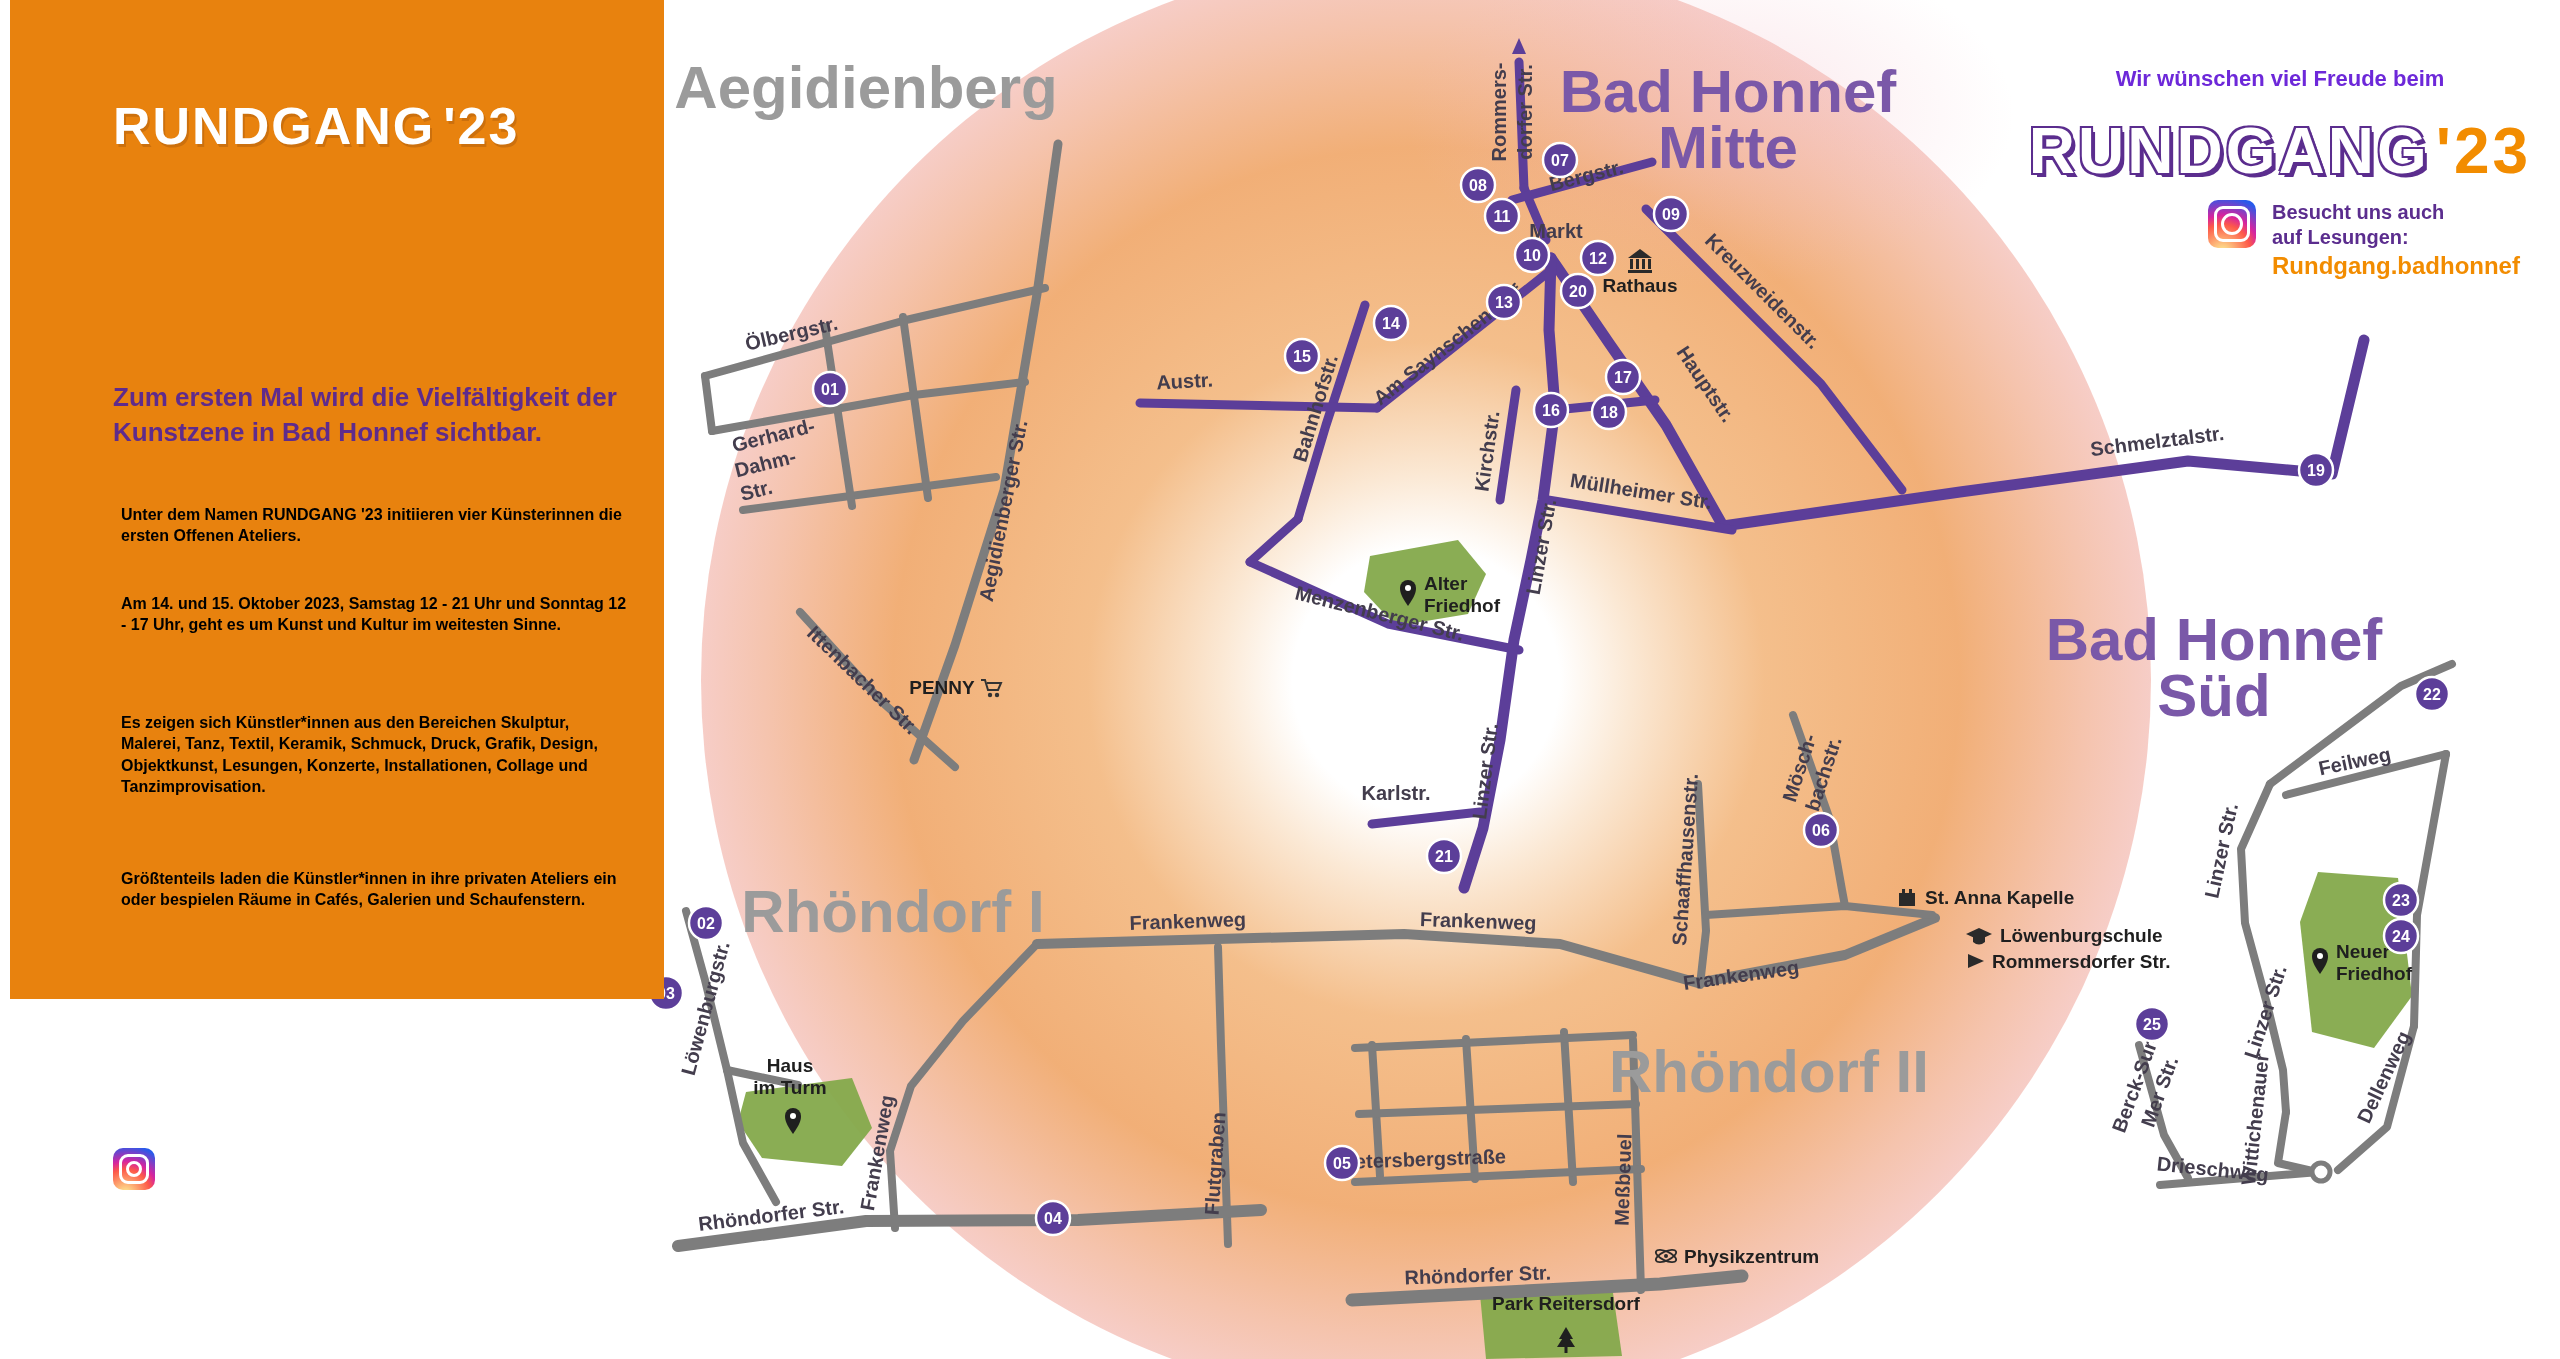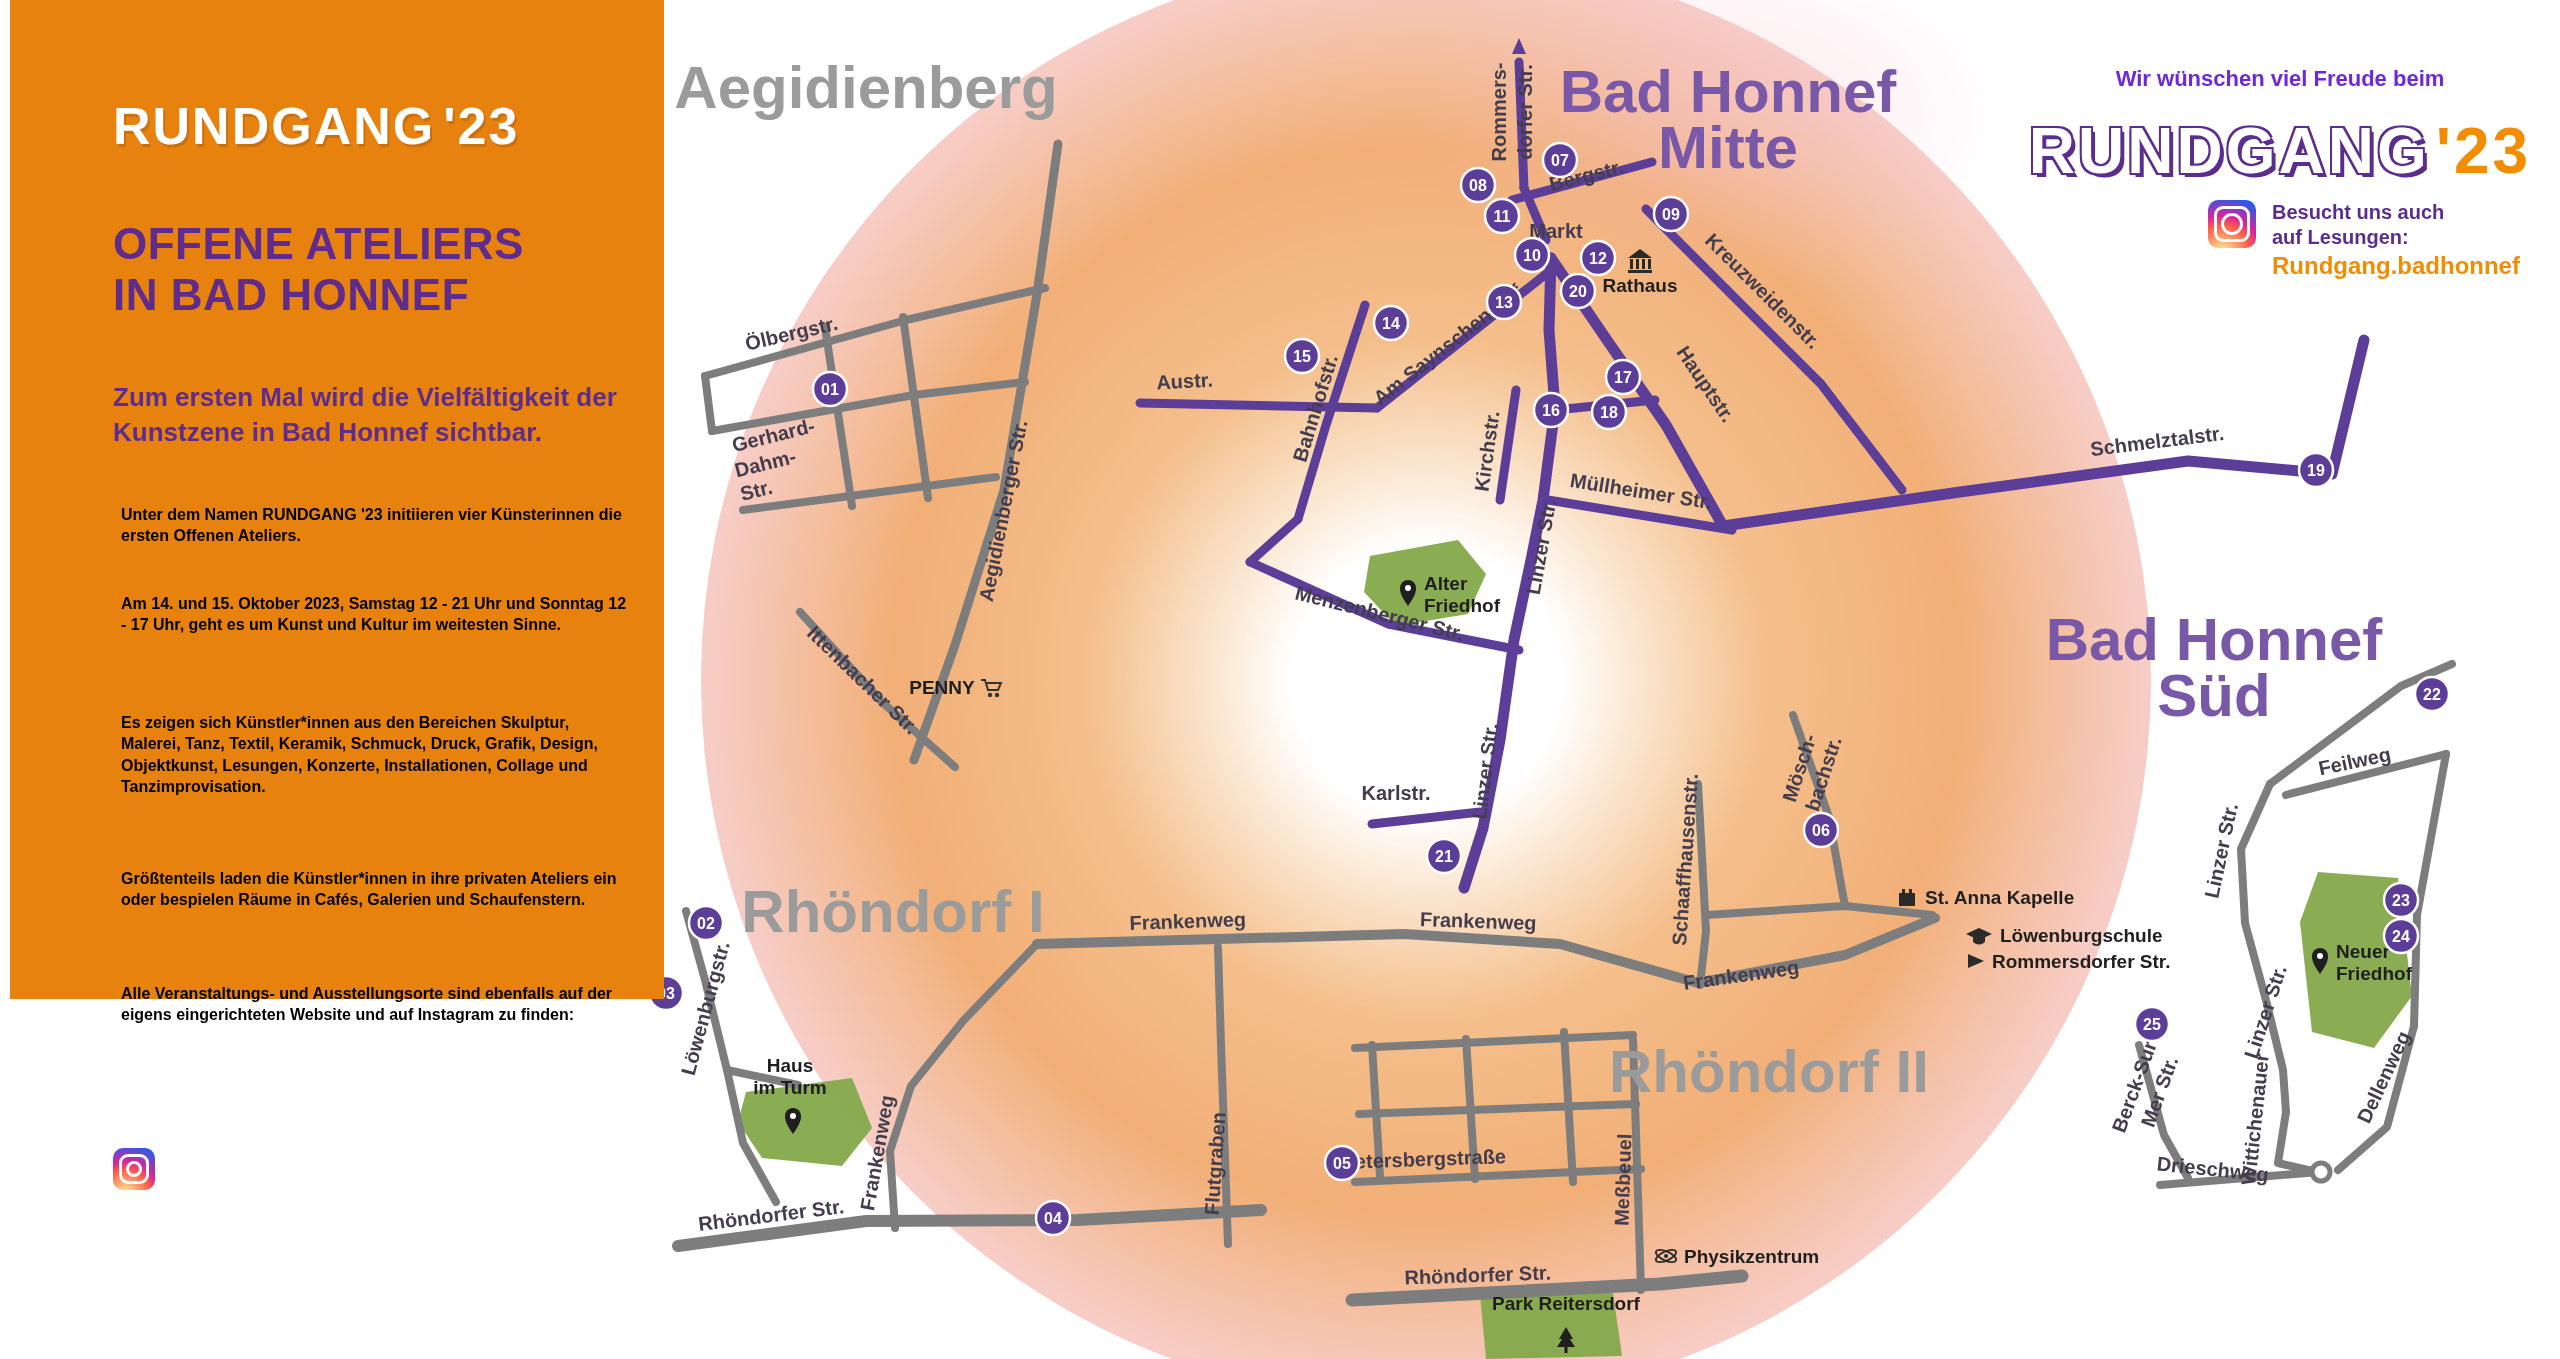--- a/index.html
+++ b/index.html
@@ -386,30 +386,25 @@
         </g>
       <g transform="translate(2152,1024)">
           <circle class="mkc" r="17"></circle>
           <text class="mkt" y="6">25</text>
         </g>
     </g>
   </svg>
 
   <div class="sidebar">
     <div class="sb-logo"><span>RUNDGANG</span><span class="yr">'23</span></div>
-    <div class="sb-title">
-      <div>OFFENE ATELIERS</div>
-      <div>IN BAD HONNEF</div>
-    </div>
     <p class="sb-intro">Zum ersten Mal wird die Vielfältigkeit der Kunstzene in Bad Honnef sichtbar.</p>
     <p class="sb-p p1">Unter dem Namen RUNDGANG '23  initiieren vier Künsterinnen die ersten Offenen Ateliers.</p>
     <p class="sb-p p2">Am 14. und 15. Oktober 2023, Samstag 12 - 21 Uhr und Sonntag 12 - 17 Uhr,  geht es um Kunst und Kultur im weitesten Sinne.</p>
     <p class="sb-p p3">Es zeigen sich Künstler*innen aus den Bereichen Skulptur, Malerei, Tanz, Textil, Keramik, Schmuck, Druck, Grafik, Design, Objektkunst, Lesungen, Konzerte, Installationen, Collage und Tanzimprovisation.</p>
     <p class="sb-p p4">Größtenteils laden die Künstler*innen in ihre privaten Ateliers ein oder bespielen Räume in Cafés, Galerien und Schaufenstern.</p>
-    <p class="sb-p p5">Alle  Veranstaltungs- und Ausstellungsorte sind ebenfalls auf der eigens eingerichteten Website und auf Instagram zu finden:</p>
     <div class="sb-web">www.rundgang-badhonnef.de</div>
     <div class="sb-ig">
       <span class="ig-icon"></span>
       <span>Rundgang.badhonnef</span>
     </div>
   </div>
 
   <div class="hdr">
     <div class="hdr-tag">Wir wünschen viel Freude beim</div>
     <div class="hdr-logo"><span class="hl-t">RUNDGANG</span><span class="hl-y">'23</span></div>

